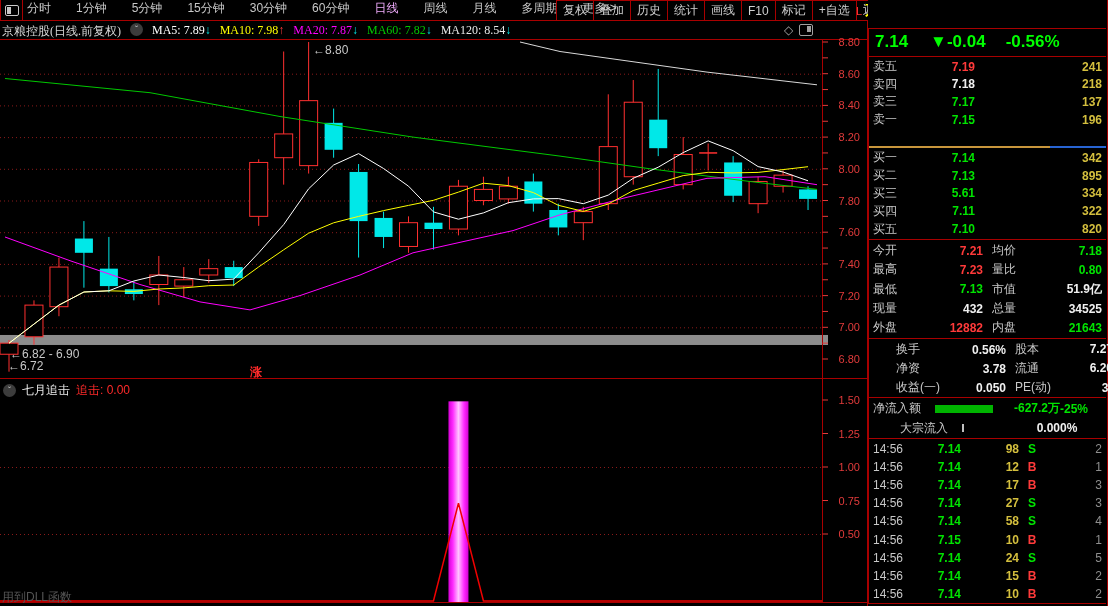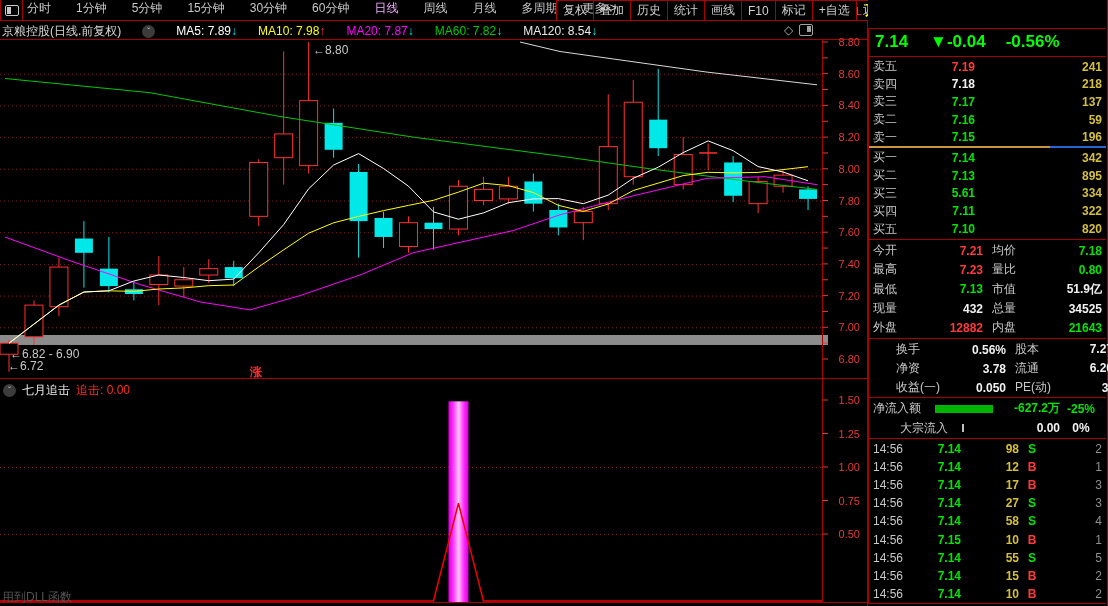--- a/index.html
+++ b/index.html
@@ -16,21 +16,21 @@
   .ml-item.active{color:#f0abfc;}
   #menu-right{left:556px;top:0;height:21px;display:flex;align-items:stretch;font-size:12px;color:#d0d0d0;}
   .mr-item{border-left:1px solid #a80000;border-top:1px solid #a80000;border-bottom:1px solid #a80000;padding:0 6px;display:flex;align-items:center;white-space:nowrap;}
   .mr-item:last-child{border-right:1px solid #a80000;}
   #stock-title{left:856px;top:0;height:21px;display:flex;align-items:center;white-space:nowrap;}
   #stock-prefix{color:#ff3a3a;font-size:11px;margin-right:3px;}
   #stock-name{color:#ffff00;font-size:16px;font-weight:bold;letter-spacing:1px;}
   #stock-code{color:#c8c8c8;font-size:12px;margin-left:5px;}
   #stock-sup{color:#ff3a3a;font-size:10px;vertical-align:top;margin-left:3px;position:relative;top:-4px;}
   
-  #ma-row{left:2px;top:23px;height:16px;display:flex;align-items:center;gap:21px;font-size:12px;white-space:nowrap;z-index:5;}
+  #ma-row{left:2px;top:23px;height:16px;display:flex;gap:9px;font-size:12px;white-space:nowrap;z-index:5;font-family:Liberation Serif, serif;}
   #series-title{color:#d8d8d8;}
   .chev-circle{width:13px;height:13px;border-radius:50%;background:#3c3c3c;color:#cfcfcf;font-size:9px;line-height:12px;text-align:center;display:inline-block;}
   .ma-item{font-weight:normal;}
   #chart-icons{left:784px;top:23px;height:14px;display:flex;gap:6px;align-items:center;z-index:5;}
   #icon-diamond{color:#a0a0a0;font-size:12px;line-height:12px;}
   #icon-pane{width:12px;height:10px;border:1px solid #a0a0a0;border-radius:2px;position:relative;}
   #icon-pane:before{content:"";position:absolute;right:1px;top:1px;width:4px;height:6px;background:#a0a0a0;}
   
   #ind-header{left:3px;top:382px;height:16px;display:flex;align-items:center;gap:6px;font-size:12px;z-index:5;}
   #ind-name{color:#e8e8e8;}
@@ -49,21 +49,21 @@
   .ob-label{width:40px;color:#c8c8c8;}
   .ob-price{width:62px;text-align:right;font-weight:bold;}
   .ob-vol{flex:1;text-align:right;font-weight:bold;}
   .st-l1{width:52px;color:#c8c8c8;}
   .st-v1{width:58px;text-align:right;font-weight:bold;}
   .st-l2{width:46px;margin-left:9px;color:#c8c8c8;}
   .st-v2{flex:1;text-align:right;font-weight:bold;}
   .fl-label{width:60px;color:#c8c8c8;}
   .fl-bar{height:8px;margin-left:2px;}
   .fl-val{flex:1;text-align:right;font-weight:bold;}
-  .fl-pct{width:42px;text-align:center;font-weight:bold;}
+  .fl-pct{width:42px;text-align:left;font-weight:bold;}
   .tk-time{width:44px;color:#c8c8c8;}
   .tk-price{width:44px;text-align:right;font-weight:bold;}
   .tk-vol{width:58px;text-align:right;font-weight:bold;}
   .tk-side{width:26px;text-align:center;font-weight:bold;}
   .tk-n{flex:1;text-align:right;color:#8f8f8f;}
   .c-red{color:#ff3a3a;} .c-green{color:#00e400;} .c-white{color:#f0f0f0;} .c-yellow{color:#d4bf3e;}
   #ob-divider{position:absolute;left:0;top:146px;width:238px;height:2px;display:flex;}
   #ob-div-main{width:182px;height:2px;background:#c8963c;}
   #ob-div-alt{width:56px;height:2px;background:#2864d2;}
 </style>
@@ -299,25 +299,20 @@
         <span class="ob-label">卖四</span>
         <span class="ob-price c-white">7.18</span>
         <span class="ob-vol c-yellow">218</span>
       </div>
       <div class="q-row" style="height: 17.6px;">
         <span class="ob-label">卖三</span>
         <span class="ob-price c-green">7.17</span>
         <span class="ob-vol c-yellow">137</span>
       </div>
       <div class="q-row" style="height: 17.6px;">
-        <span class="ob-label">卖二</span>
-        <span class="ob-price c-green">7.16</span>
-        <span class="ob-vol c-yellow">59</span>
-      </div>
-      <div class="q-row" style="height: 17.6px;">
         <span class="ob-label">卖一</span>
         <span class="ob-price c-green">7.15</span>
         <span class="ob-vol c-yellow">196</span>
       </div>
     </div>
   <div id="ob-divider">
     <div id="ob-div-main"></div>
     <div id="ob-div-alt"></div>
   </div>
   <div id="buy-rows" style="position: absolute; left: 0px; top: 149px; width: 238px;">
@@ -456,21 +451,21 @@
       <div class="q-row" style="height: 18.1px;">
         <span class="tk-time">14:56</span>
         <span class="tk-price c-green">7.15</span>
         <span class="tk-vol c-yellow">10</span>
         <span class="tk-side c-red">B</span>
         <span class="tk-n">1</span>
       </div>
       <div class="q-row" style="height: 18.1px;">
         <span class="tk-time">14:56</span>
         <span class="tk-price c-green">7.14</span>
-        <span class="tk-vol c-yellow">55</span>
+        <span class="tk-vol c-yellow">24</span>
         <span class="tk-side c-green">S</span>
         <span class="tk-n">5</span>
       </div>
       <div class="q-row" style="height: 18.1px;">
         <span class="tk-time">14:56</span>
         <span class="tk-price c-green">7.14</span>
         <span class="tk-vol c-yellow">15</span>
         <span class="tk-side c-red">B</span>
         <span class="tk-n">2</span>
       </div>

